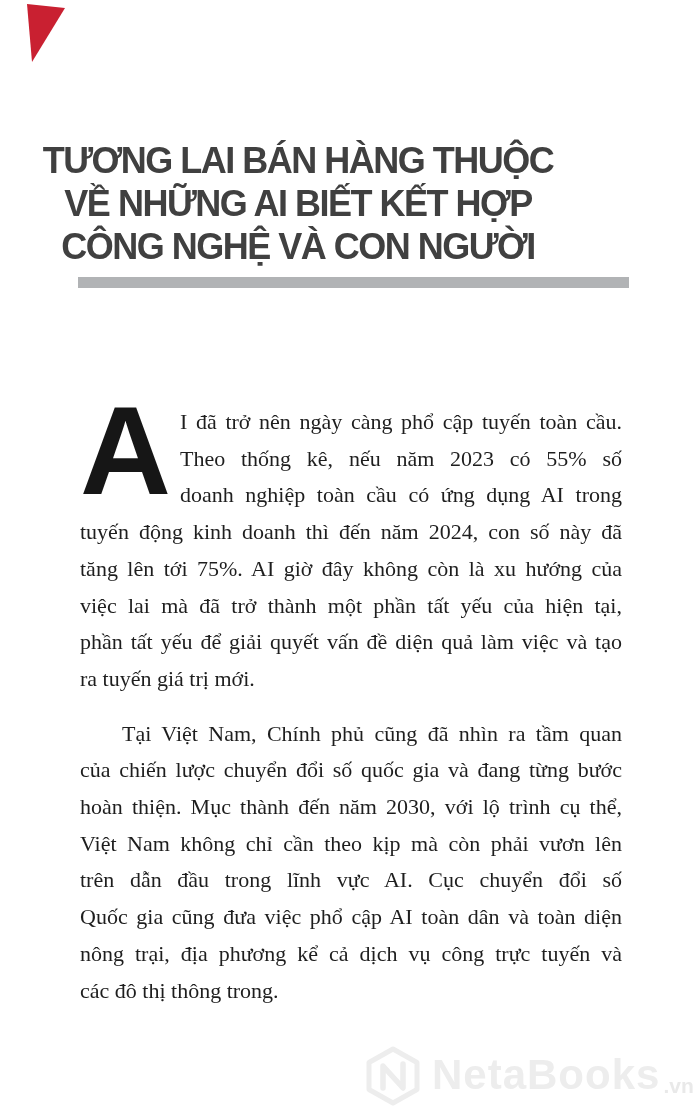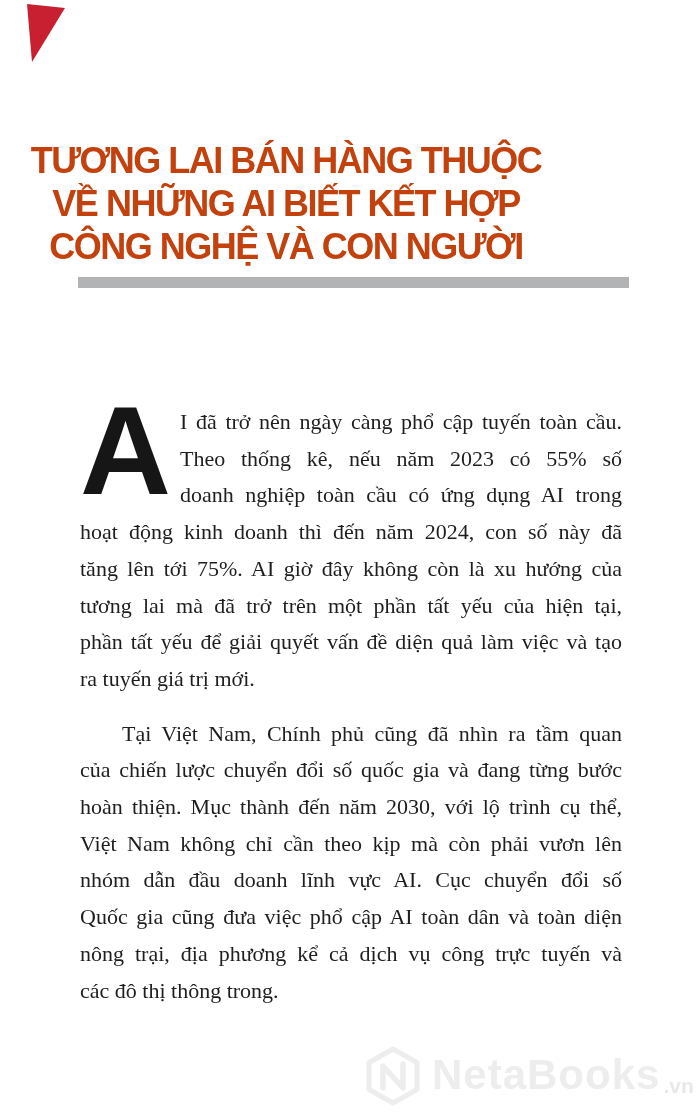--- a/index.html
+++ b/index.html
@@ -17,21 +17,22 @@
   .corner { position:absolute; top:0; left:0; width:70px; height:70px; }
 
   
   .title {
     position:absolute; top:139px; left:0; width:572px;
     text-align:center;
     font-family:"Liberation Sans","DejaVu Sans",sans-serif;
     font-weight:900;
     font-size:36px; line-height:43px;
     letter-spacing:-1.5px;
-    color:#c2410c;
+    color:#404040;
+    padding-left:12px;
   }
 
   
   .divider {
     position:absolute; top:277px; left:78px;
     width:551px; height:11px;
     background:#b1b3b5;
   }
 
   
@@ -97,32 +98,32 @@
   <div class="divider"></div>
 
   <div class="article">
     <div class="para">
       <div class="dropcap">
         <span>A</span>
       </div>
       <div class="ln">I đã trở nên ngày càng phổ cập tuyến toàn cầu.</div>
       <div class="ln">Theo thống kê, nếu năm 2023 có 55% số</div>
       <div class="ln">doanh nghiệp toàn cầu có ứng dụng AI trong</div>
-      <div class="ln">hoạt động kinh doanh thì đến năm 2024, con số này đã</div>
+      <div class="ln">tuyến động kinh doanh thì đến năm 2024, con số này đã</div>
       <div class="ln">tăng lên tới 75%. AI giờ đây không còn là xu hướng của</div>
-      <div class="ln">tương lai mà đã trở trên một phần tất yếu của hiện tại,</div>
+      <div class="ln">việc lai mà đã trở thành một phần tất yếu của hiện tại,</div>
       <div class="ln">phần tất yếu để giải quyết vấn đề diện quả làm việc và tạo</div>
       <div class="ln last">ra tuyến giá trị mới.</div>
     </div>
     <div class="para">
       <div class="ln indent">Tại Việt Nam, Chính phủ cũng đã nhìn ra tầm quan</div>
       <div class="ln">của chiến lược chuyển đổi số quốc gia và đang từng bước</div>
       <div class="ln">hoàn thiện. Mục thành đến năm 2030, với lộ trình cụ thể,</div>
       <div class="ln">Việt Nam không chỉ cần theo kịp mà còn phải vươn lên</div>
-      <div class="ln">nhóm dẫn đầu doanh lĩnh vực AI. Cục chuyển đổi số</div>
+      <div class="ln">trên dẫn đầu trong lĩnh vực AI. Cục chuyển đổi số</div>
       <div class="ln">Quốc gia cũng đưa việc phổ cập AI toàn dân và toàn diện</div>
       <div class="ln">nông trại, địa phương kể cả dịch vụ công trực tuyến và</div>
       <div class="ln last">các đô thị thông trong.</div>
     </div>
   </div>
 
   <div class="watermark">
     <svg class="wm-logo" width="54" height="60" viewBox="0 0 54 60" aria-hidden="true">
       <polygon points="27,3 51,16.5 51,43.5 27,57 3,43.5 3,16.5" fill="none" stroke="#ededed" stroke-width="5" stroke-linejoin="round"></polygon>
       <path d="M17,42 L17,20 L37,42 L37,18" fill="none" stroke="#ededed" stroke-width="5.5" stroke-linecap="round" stroke-linejoin="round"></path>

